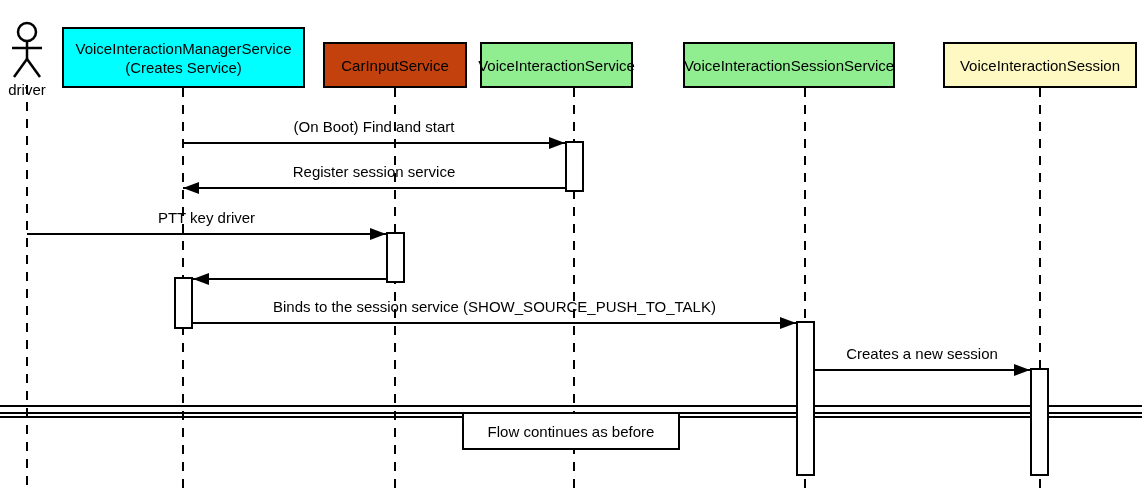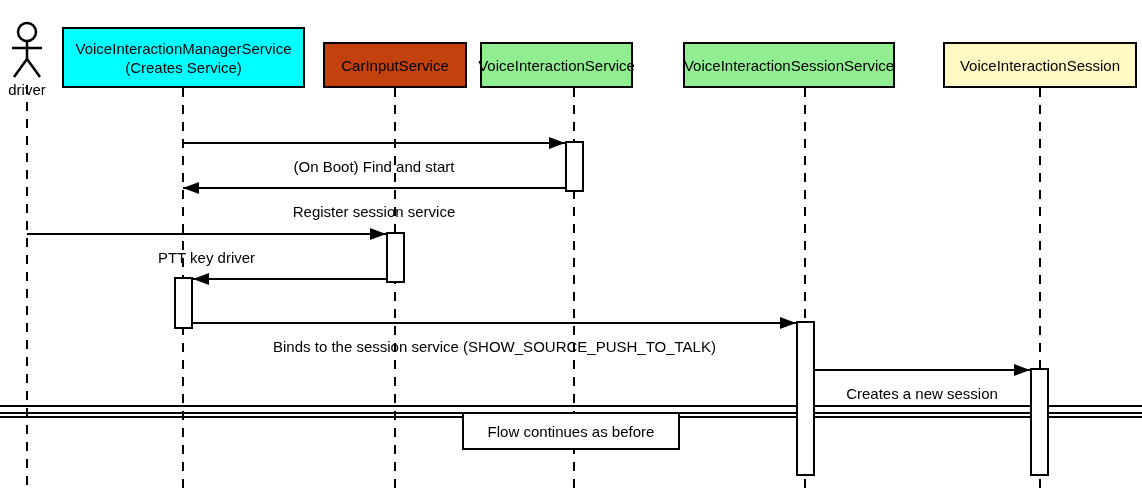--- a/index.html
+++ b/index.html
@@ -16,21 +16,21 @@
     display:flex;flex-direction:column;align-items:center;justify-content:center;
     font-size:15px;line-height:19px;text-align:center;white-space:nowrap;
   }
   .activation{
     position:absolute;width:15px;border:2px solid #000;background:#fff;
     box-sizing:content-box;z-index:3;
   }
   .message{position:absolute;height:26px;z-index:4;}
   .msg-label{
     position:absolute;left:0;right:0;top:0;text-align:center;
-    font-size:15px;line-height:18px;white-space:nowrap;margin-top:40px;
+    font-size:15px;line-height:18px;white-space:nowrap;
   }
   .msg-line{position:absolute;left:0;right:0;bottom:0;height:2px;background:#000;}
   .arrow{position:absolute;width:0;height:0;bottom:-5px;}
   .arrow.right{right:0;border-top:6px solid transparent;border-bottom:6px solid transparent;border-left:16px solid #000;}
   .arrow.left{left:0;border-top:6px solid transparent;border-bottom:6px solid transparent;border-right:16px solid #000;}
   .divider-line{position:absolute;left:0;width:1142px;height:2px;background:#000;z-index:2;}
   .divider-box{
     position:absolute;left:462px;top:412px;width:218px;height:38px;z-index:5;
     border:2px solid #000;background:#fff;box-sizing:border-box;
     display:flex;align-items:center;justify-content:center;

